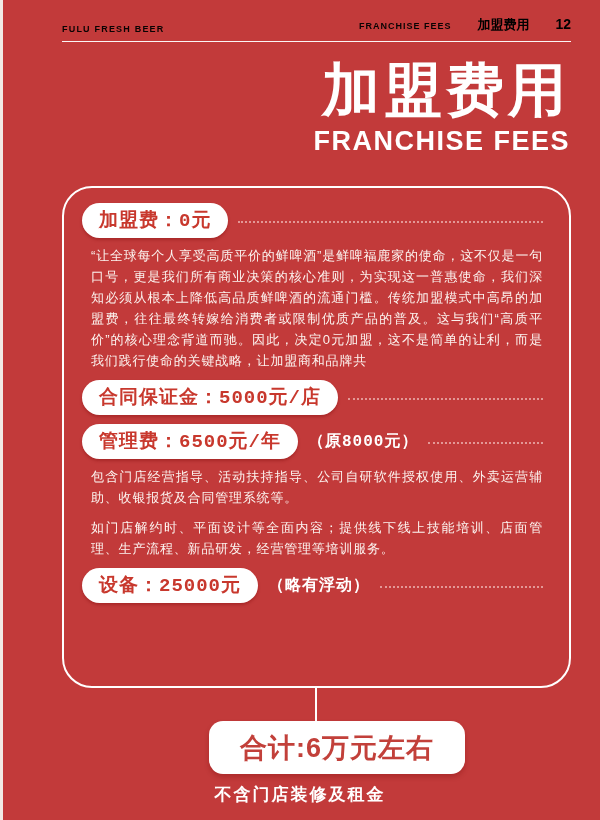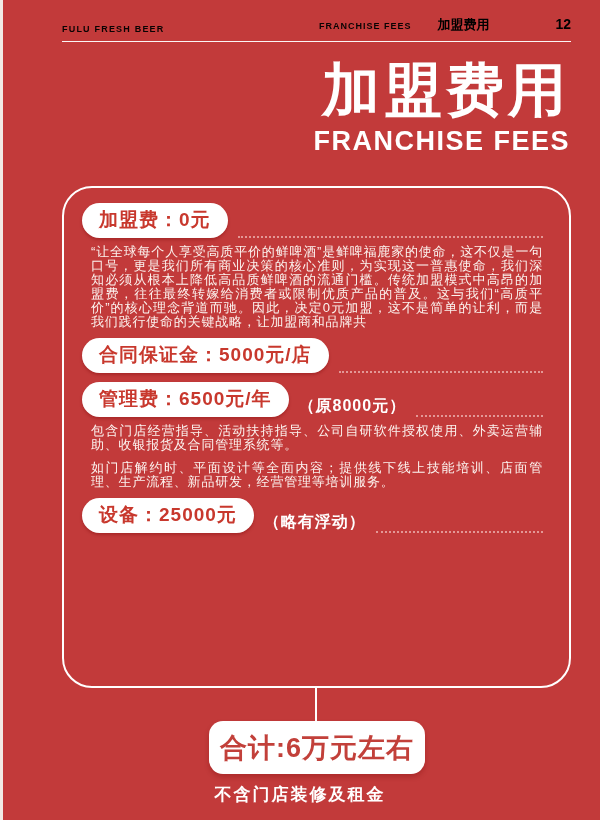--- a/index.html
+++ b/index.html
@@ -18,66 +18,66 @@
     position:absolute;left:62px;right:29px;top:16px;
     border-bottom:1px solid rgba(255,255,255,.95);
     padding-bottom:7px;
     display:flex;align-items:flex-end;
     color:#000000;
   }
   .brand{font-size:9px;letter-spacing:1.2px;font-weight:bold;opacity:.95;}
   .topbar-right{margin-left:auto;display:flex;align-items:baseline;gap:26px;}
   .topbar-en{font-size:9px;letter-spacing:1px;font-weight:bold;opacity:.95;}
   .topbar-zh{font-size:13px;font-weight:bold;}
-  .topbar-page{font-size:14px;font-weight:bold;margin-left:40px;}
+  .topbar-page{font-size:14px;font-weight:bold;}
   
   .hero{
     position:absolute;right:30px;top:58px;text-align:right;color:#fff;
   }
   .hero-zh{
     font-size:58px;font-weight:900;letter-spacing:4px;line-height:1.1;
   }
   .hero-en{
     font-size:27px;font-weight:bold;letter-spacing:1.5px;margin-top:4px;
   }
   
   .card{
     position:absolute;left:62px;top:186px;width:509px;height:502px;
     border:2px solid #ffffff;border-radius:30px;
     box-sizing:border-box;
     padding:15px 26px 14px 18px;
     overflow:hidden;
   }
   .section{margin-bottom:9px;}
-  .pill-row{display:flex;align-items:flex-end;gap:10px;margin-bottom:7px;}
+  .pill-row{display:flex;align-items:center;gap:10px;margin-bottom:7px;font-family:Liberation Mono, monospace;}
   .pill{
     background:#ffffff;color:#c8382d;
     font-weight:bold;font-size:19px;letter-spacing:1px;
     border-radius:999px;padding:4px 17px 5px 17px;
     box-shadow:0 2px 3px rgba(120,10,10,.35);
     white-space:nowrap;
   }
   .pill-note{color:#ffffff;font-weight:bold;font-size:16px;letter-spacing:1px;white-space:nowrap;}
   .pill-note:empty{display:none;}
   .leader{
     flex:1;height:0;
     border-bottom:2px dotted rgba(255,230,225,.55);
     margin-top:2px;
   }
   .desc{
-    color:#fcf3ef;font-size:13px;line-height:14px;letter-spacing:.8px;
+    color:#fcf3ef;font-size:13px;line-height:21px;letter-spacing:.8px;
     margin:0 0 0 9px;text-align:justify;
   }
   
   .connector{
     position:absolute;left:315px;top:687px;width:2px;height:36px;
     background:#ffffff;
   }
   .total-box{
-    position:absolute;left:209px;top:721px;width:216px;height:53px;
+    position:absolute;left:209px;top:721px;width:256px;height:53px;
     background:#ffffff;border-radius:14px;
     display:flex;align-items:center;justify-content:center;
     box-shadow:0 3px 5px rgba(120,10,10,.3);
   }
   .total-label{
     color:#c2403a;font-size:27px;font-weight:900;letter-spacing:1px;
   }
   .footnote{
     position:absolute;left:0;top:783px;width:634px;
     text-align:center;

